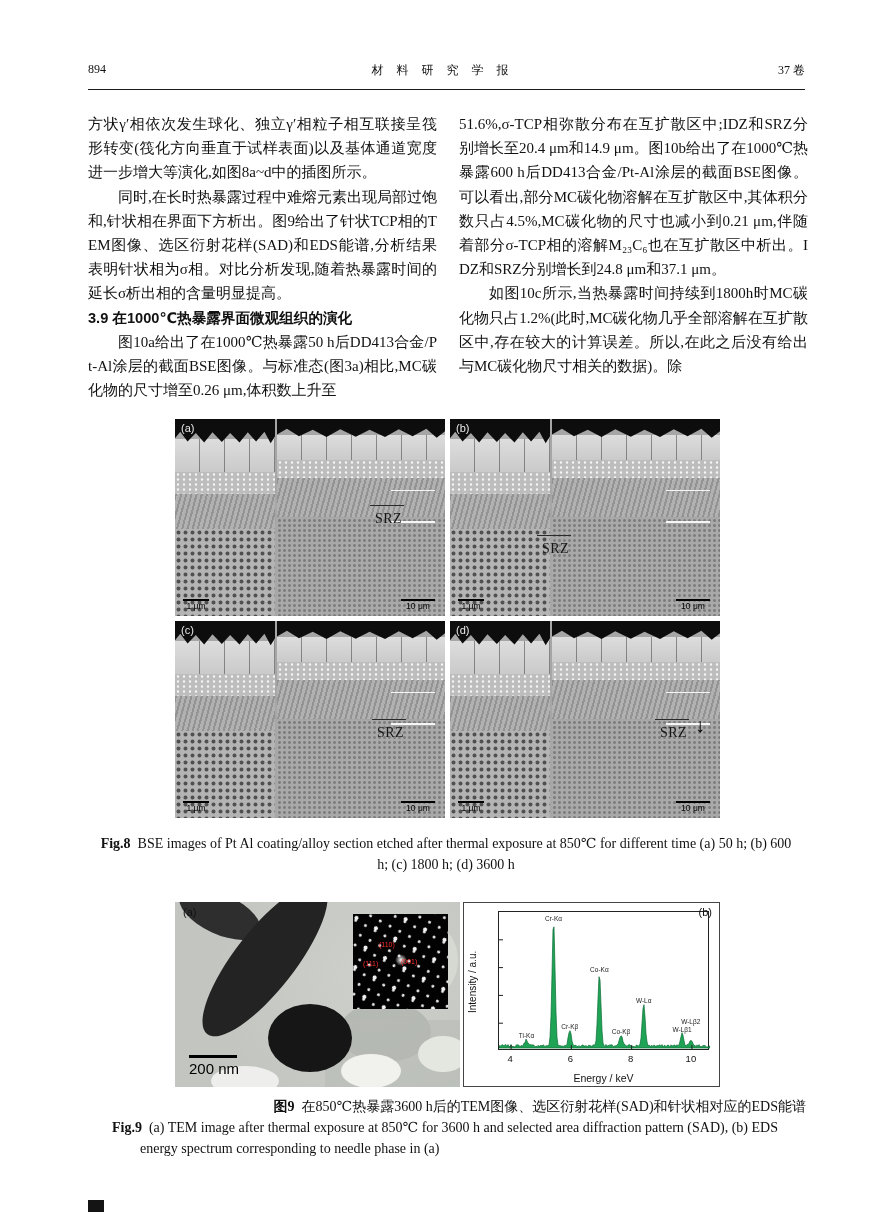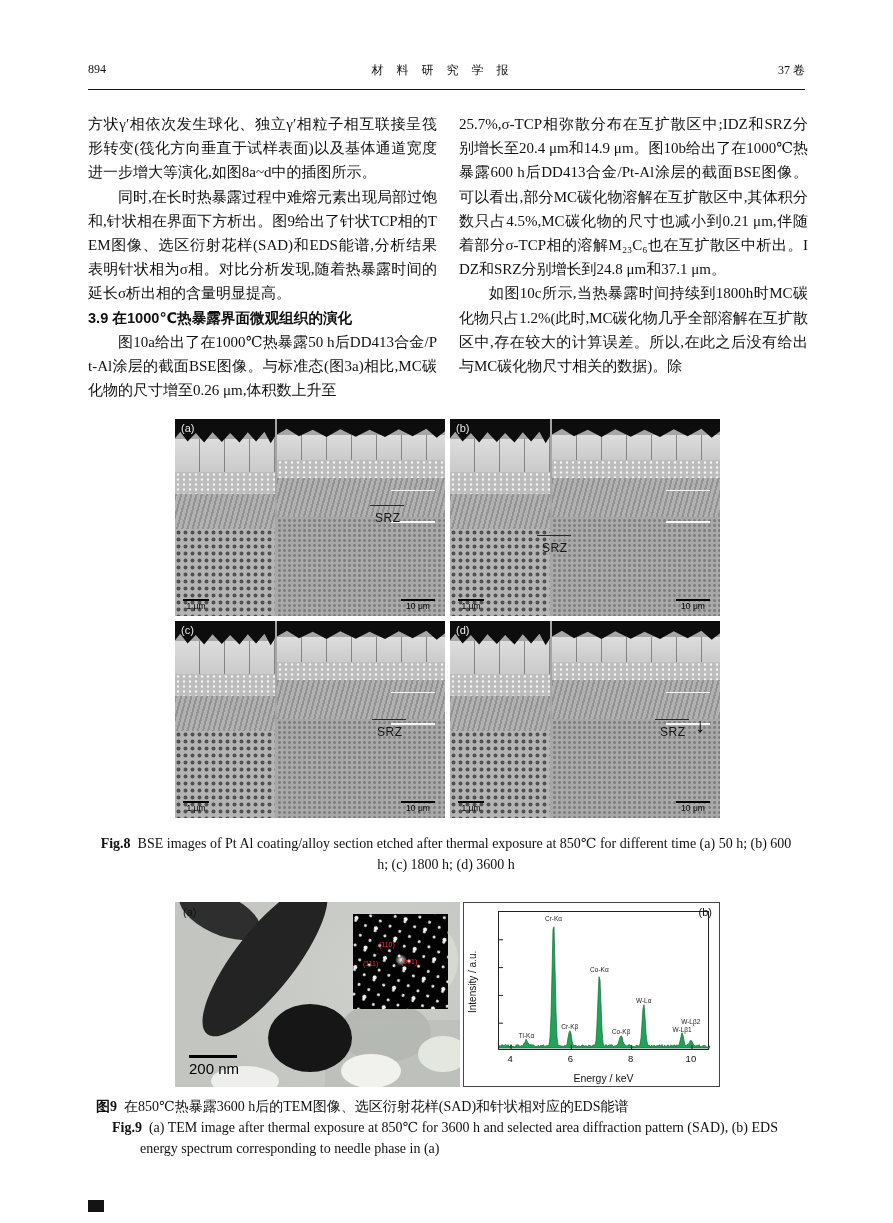--- a/index.html
+++ b/index.html
@@ -48,40 +48,40 @@
   .sub.large .idz { top:21%; height:9%; }
   .sub.large .srzband { top:30%; height:20%; }
   .sub.large .matrix { top:50%; background-color:#a9a9a9;
             background-image:radial-gradient(rgba(90,90,90,.55) 1px, transparent 1.8px); background-size:5px 5px; }
   .sub.large::before, .sub.large::after { content:""; position:absolute; right:10px; width:44px; height:1.5px;
             background:rgba(250,250,250,.95); z-index:4; }
   .sub.large::before { top:36%; }
   .sub.large::after { top:52%; }
 
   .pl { position:absolute; top:3px; left:6px; color:#e8e8e8; font-size:11px; z-index:6; }
-  .srz { position:absolute; font-size:12px; color:#161616; letter-spacing:.5px; z-index:6; }
+  .srz { position:absolute; font-size:14px; color:#161616; letter-spacing:.5px; z-index:6;font-family:Liberation Serif, serif; }
   .srz::before { content:""; position:absolute; top:-6px; left:-5px; width:34px; height:1.2px; background:#2a2a2a; }
   .panel-a .srz { left:200px; top:92px; }
   .panel-b .srz { left:92px; top:122px; }
   .panel-c .srz { left:202px; top:104px; }
   .panel-d .srz { left:210px; top:104px; }
   .arrow { position:absolute; left:245px; top:94px; font-size:20px; color:#000; z-index:6; line-height:1; }
 
   .chip { position:absolute; bottom:4px; z-index:6; text-align:center; color:#000;
           font-size:8.5px; line-height:1.15; }
   .chip .bar { display:block; width:26px; height:2px; background:#000; margin:0 auto 1px; }
   .chip .bar.w { width:34px; }
   .sub.small .chip { left:8px; }
   .sub.large .chip { right:10px; }
 
   
   .cap { position:absolute; font-size:14px; line-height:21px; color:#111; }
   .cap8 { left:96px; top:833px; width:700px; text-align:center; }
   .cap9 { left:96px; top:1096px; width:710px; }
-  .cap9 .cn { text-align:left; }
+  .cap9 .cn { text-align:right; }
   .cap9 .en { text-align:left; padding-left:44px; text-indent:-28px; }
   .cap .pfx { font-weight:bold; margin-right:7px; }
 
   
   .fig9 { position:absolute; left:175px; top:902px; width:545px; height:185px;
           font-family:"Liberation Sans","DejaVu Sans",sans-serif; }
   .tem { position:absolute; left:0; top:0; width:285px; height:185px; overflow:hidden;
          background:radial-gradient(circle at 70% 40%, #ced1cb, #c2c5c0 70%); }
   .temsvg { position:absolute; inset:0; }
   .tem .pl-a { position:absolute; left:8px; top:4px; font-size:11px; color:#111; z-index:5; }
@@ -126,21 +126,21 @@
   <div class="hdr-rule"></div>
 
   <div class="col col-left">
     <p>方状γ′相依次发生球化、独立γ′相粒子相互联接呈筏形转变(筏化方向垂直于试样表面)以及基体通道宽度进一步增大等演化,如图8a~d中的插图所示。</p>
     <p class="ind">同时,在长时热暴露过程中难熔元素出现局部过饱和,针状相在界面下方析出。图9给出了针状TCP相的TEM图像、选区衍射花样(SAD)和EDS能谱,分析结果表明针状相为σ相。对比分析发现,随着热暴露时间的延长σ析出相的含量明显提高。</p>
     <p class="sec-heading">3.9 在1000℃热暴露界面微观组织的演化</p>
     <p class="ind">图10a给出了在1000℃热暴露50 h后DD413合金/Pt-Al涂层的截面BSE图像。与标准态(图3a)相比,MC碳化物的尺寸增至0.26 μm,体积数上升至</p>
   </div>
 
   <div class="col col-right">
-    <p>25.7%,σ-TCP相弥散分布在互扩散区中;IDZ和SRZ分别增长至20.4 μm和14.9 μm。图10b给出了在1000℃热暴露600 h后DD413合金/Pt-Al涂层的截面BSE图像。可以看出,部分MC碳化物溶解在互扩散区中,其体积分数只占4.5%,MC碳化物的尺寸也减小到0.21 μm,伴随着部分σ-TCP相的溶解M₂₃C₆也在互扩散区中析出。IDZ和SRZ分别增长到24.8 μm和37.1 μm。</p>
+    <p>51.6%,σ-TCP相弥散分布在互扩散区中;IDZ和SRZ分别增长至20.4 μm和14.9 μm。图10b给出了在1000℃热暴露600 h后DD413合金/Pt-Al涂层的截面BSE图像。可以看出,部分MC碳化物溶解在互扩散区中,其体积分数只占4.5%,MC碳化物的尺寸也减小到0.21 μm,伴随着部分σ-TCP相的溶解M₂₃C₆也在互扩散区中析出。IDZ和SRZ分别增长到24.8 μm和37.1 μm。</p>
     <p class="ind">如图10c所示,当热暴露时间持续到1800h时MC碳化物只占1.2%(此时,MC碳化物几乎全部溶解在互扩散区中,存在较大的计算误差。所以,在此之后没有给出与MC碳化物尺寸相关的数据)。除</p>
   </div>
 
   <div class="fig8">
 
     <div class="panel panel-a">
       <div class="sub small">
         <div class="coating"></div>
         <div class="idz"></div>
         <div class="srzband"></div>

